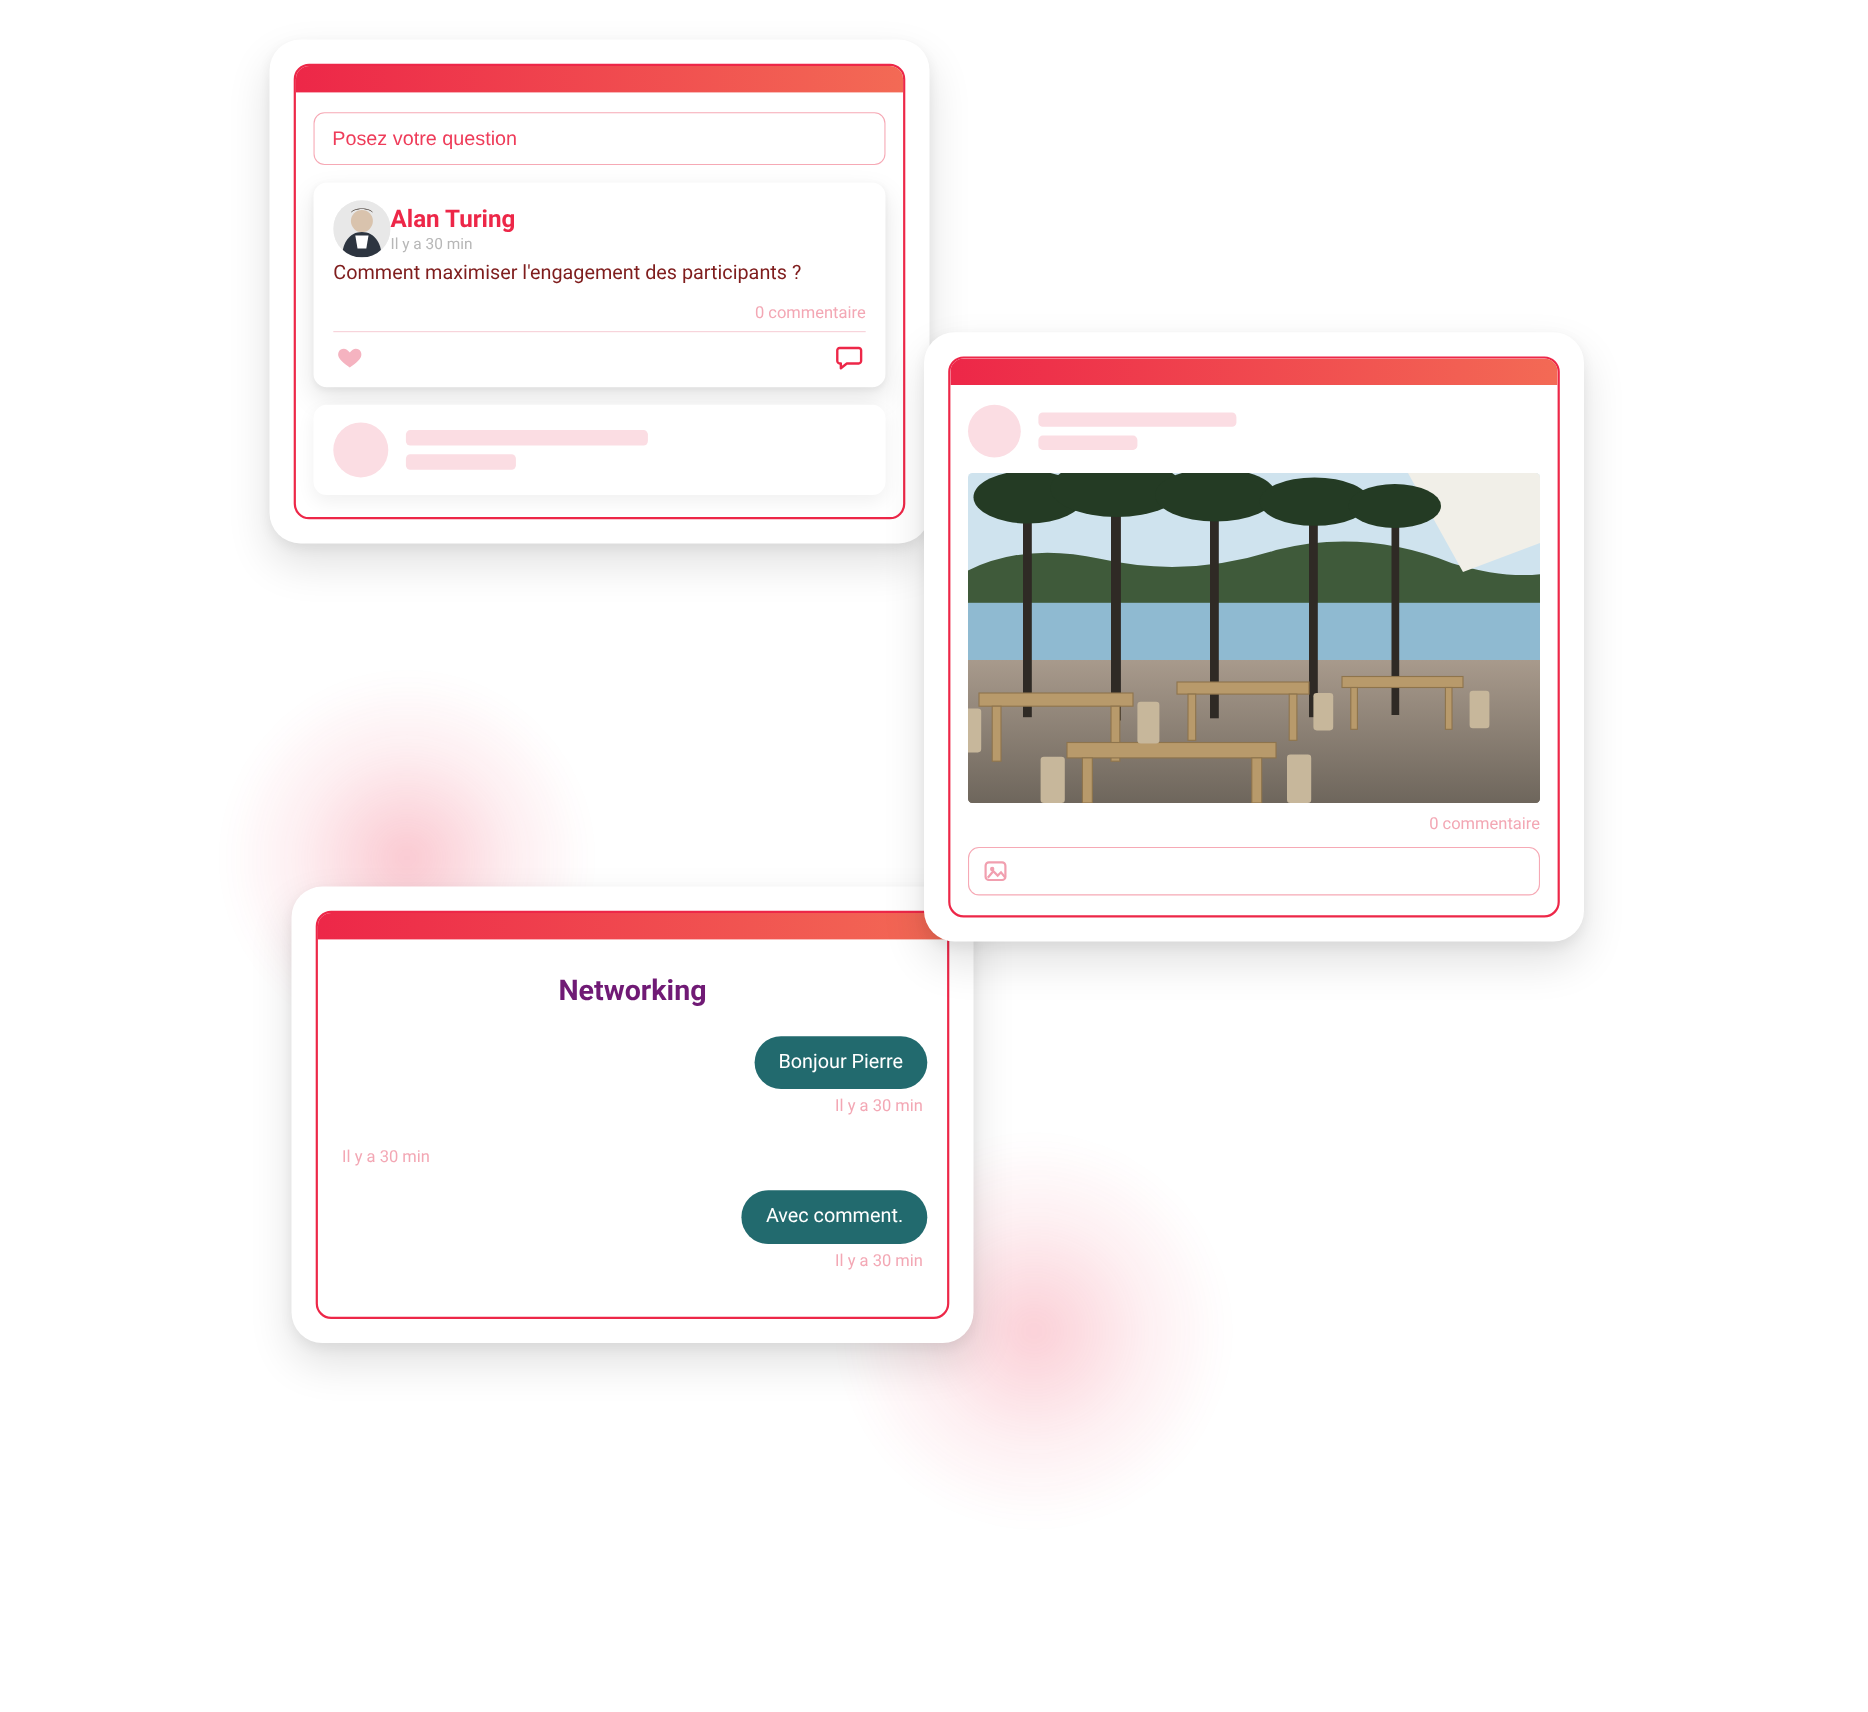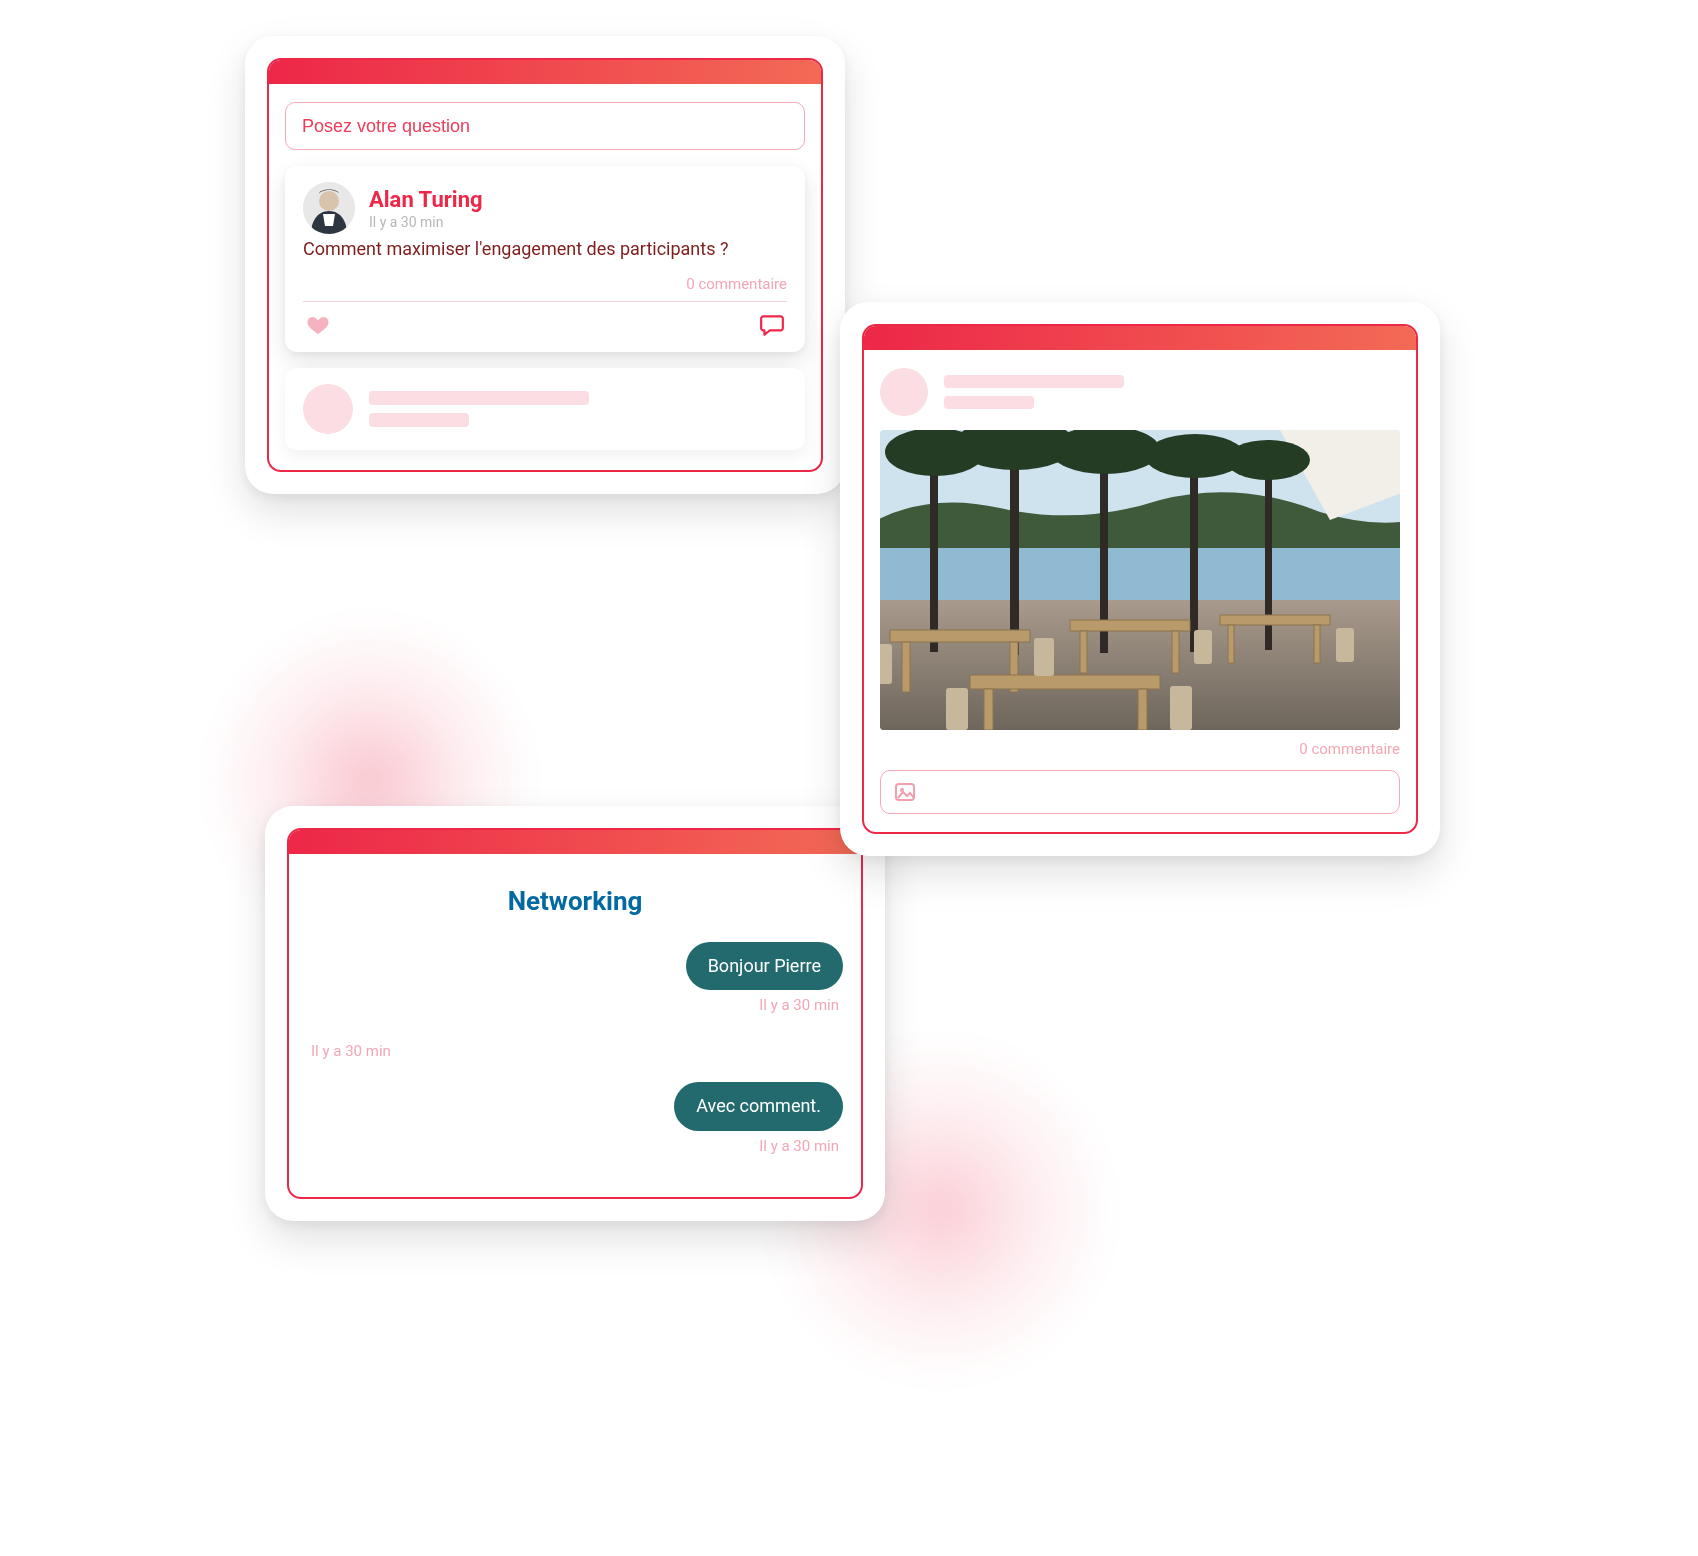--- a/index.html
+++ b/index.html
@@ -71,21 +71,21 @@
   }
   .ask-input::placeholder { color: #ed2748; opacity: 0.9; }
 
   .post {
     margin-top: 16px;
     background: #fff;
     border-radius: 12px;
     box-shadow: 0 10px 24px rgba(0,0,0,0.10), 0 2px 6px rgba(0,0,0,0.05);
     padding: 16px 18px 12px;
   }
-  .post-header { display: flex; align-items: center; gap: 14px; }
+  .post-header { display: flex; align-items: center; }
   .avatar-circle {
     width: 52px; height: 52px; border-radius: 50%;
     background: #eee;
     overflow: hidden;
     flex-shrink: 0;
     display: flex; align-items: flex-end; justify-content: center;
   }
   .avatar-svg { width: 100%; height: 100%; display: block; }
   .post-name { color: #ed2748; font-weight: 700; font-size: 22px; }
   .post-time { color: #b7b7b7; font-size: 14px; margin-top: 2px; }
@@ -133,21 +133,21 @@
     border-radius: 10px;
     height: 44px;
     display: flex; align-items: center; padding: 0 12px;
     gap: 12px;
   }
 
   
   .card-chat { left: 265px; top: 806px; width: 620px; z-index:1;}
   .chat-body { padding: 18px 18px 20px; }
 
-  .chat-title { color:#0369a1; font-weight:700; font-size:26px; text-align:center; margin: 14px 0 26px; }
+  .chat-title { color:#701a75; font-weight:700; font-size:26px; text-align:center; margin: 14px 0 26px; }
 
   .msg-row { display:flex; flex-direction:column; margin-bottom: 6px; justify-content: flex-end; }
   .msg-row.right { align-items:flex-end; }
   .msg-row.left { align-items:flex-start; }
   .bubble { border-radius: 26px; padding: 12px 22px; font-size:18px; color:#fff; max-width: 440px; line-height:1.35; }
   .bubble.teal { background:#226a6e; }
   .bubble.red  { background:#ed2748; }
   .msg-time { color:#f3a7b4; font-size:15px; margin: 6px 4px 16px; }
 </style>
 </head>

